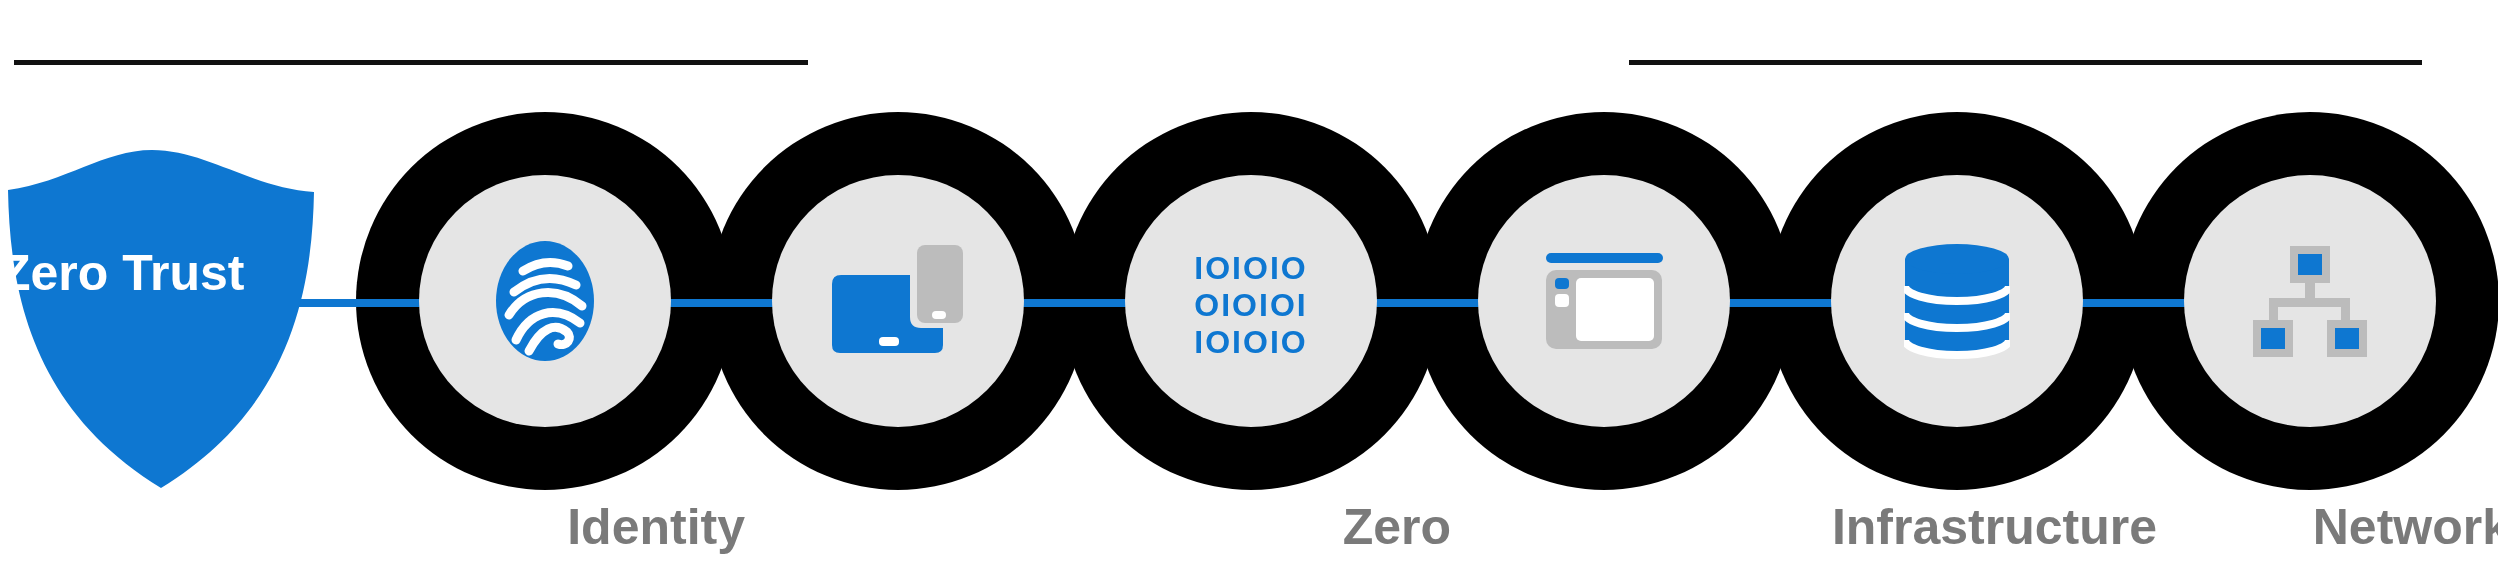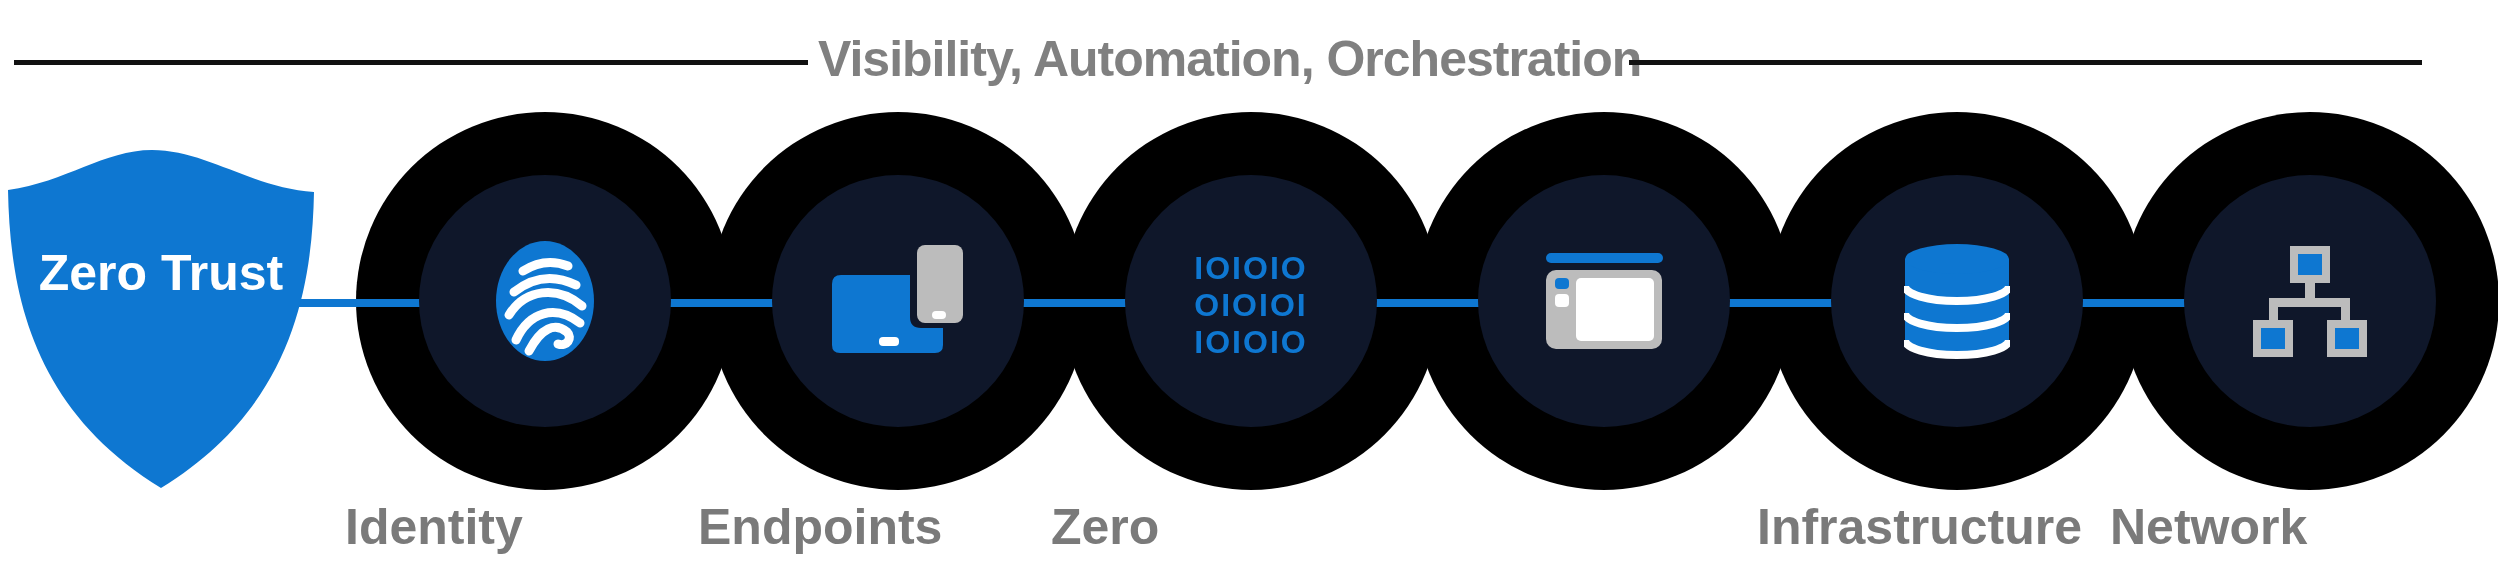--- a/index.html
+++ b/index.html
@@ -21,48 +21,47 @@
   .title{position:absolute;left:818px;top:30px;width:800px;text-align:center;
          font-size:50px;font-weight:700;color:var(--title-gray);white-space:nowrap;
          letter-spacing:-1px;}
 
   
   .ring{position:absolute;top:112px;width:378px;height:378px;border-radius:50%;
         background:var(--ring-black);z-index:1;}
   .connector{position:absolute;left:292px;top:299px;width:2020px;height:8px;
              background:var(--accent-blue);z-index:2;}
   .inner{position:absolute;top:175px;width:252px;height:252px;border-radius:50%;
-         background:#0f172a;z-index:3;display:flex;align-items:center;justify-content:center;}
+         background:#e5e5e5;z-index:3;display:flex;align-items:center;justify-content:center;}
 
   
   .shield{position:absolute;left:0;top:146px;width:322px;height:346px;z-index:4;}
   .shield svg{position:absolute;left:0;top:0;}
-  .shield-text{position:absolute;left:0;top:95px;width:322px;text-align:center;
+  .shield-text{position:absolute;left:0;top:95px;width:322px;
                color:#ffffff;font-size:50px;font-weight:700;line-height:64px;}
 
   
-  .label{position:absolute;top:498px;width:400px;text-align:left;
+  .label{position:absolute;top:498px;width:400px;text-align:right;
          font-size:50px;font-weight:700;color:var(--label-gray);white-space:nowrap;}
 
   
   .f-blue{fill:var(--accent-blue);}
   .f-gray{fill:var(--icon-gray);}
   .f-white{fill:#ffffff;}
   .s-white{stroke:#ffffff;fill:none;}
 
   .binary{color:var(--accent-blue);font-size:32px;font-weight:700;line-height:37px;
           letter-spacing:2px;text-align:center;padding-top:8px;}
 </style>
 </head>
 <body>
 
 <div class="stage">
 
   <div class="rule rule-left"></div>
-  <div class="title">Visibility, Automation, Orchestration</div>
   <div class="rule rule-right"></div>
 
   <div class="ring" style="left:356px"></div>
   <div class="ring" style="left:709px"></div>
   <div class="ring" style="left:1062px"></div>
   <div class="ring" style="left:1415px"></div>
   <div class="ring" style="left:1768px"></div>
   <div class="ring" style="left:2121px"></div>
 
   <div class="connector"></div>
@@ -142,18 +141,17 @@
       </g>
       <g class="f-blue">
         <rect x="45" y="8" width="24" height="21"></rect>
         <rect x="8" y="82" width="24" height="21"></rect>
         <rect x="82" y="82" width="24" height="21"></rect>
       </g>
     </svg>
   </div>
 
   <div class="label" style="left:345px">Identity</div>
-  <div class="label" style="left:698px">Endpoints</div>
   <div class="label" style="left:1051px">Zero</div>
   <div class="label" style="left:1757px">Infrastructure</div>
   <div class="label" style="left:2110px">Network</div>
 
 </div>
 
 </body></html>

